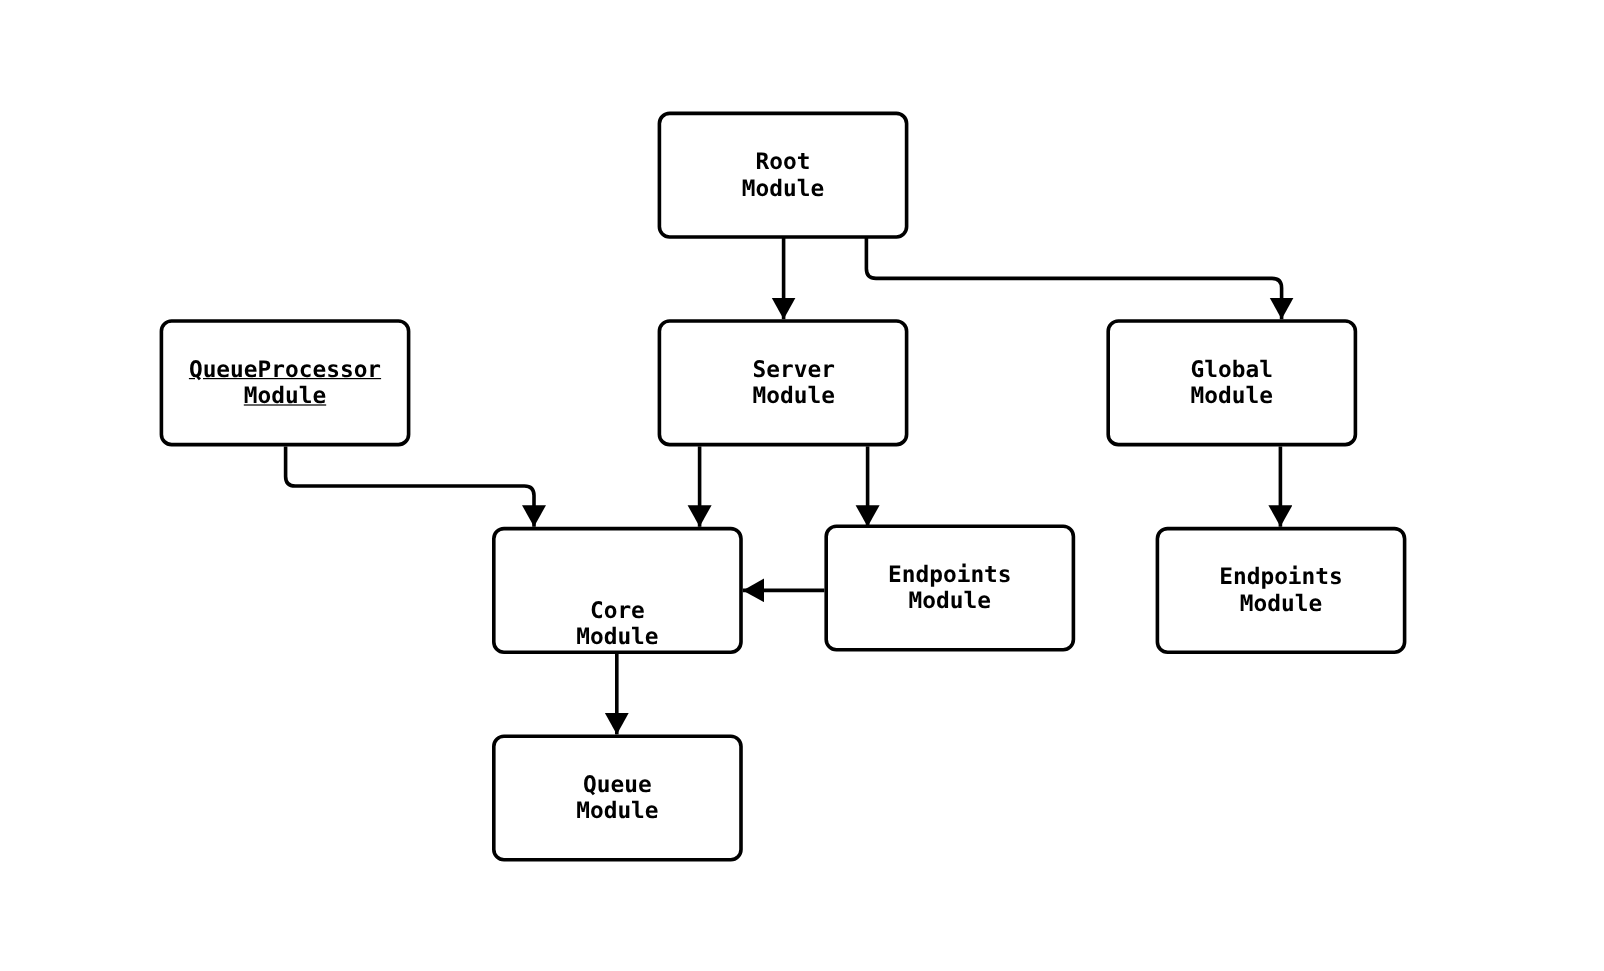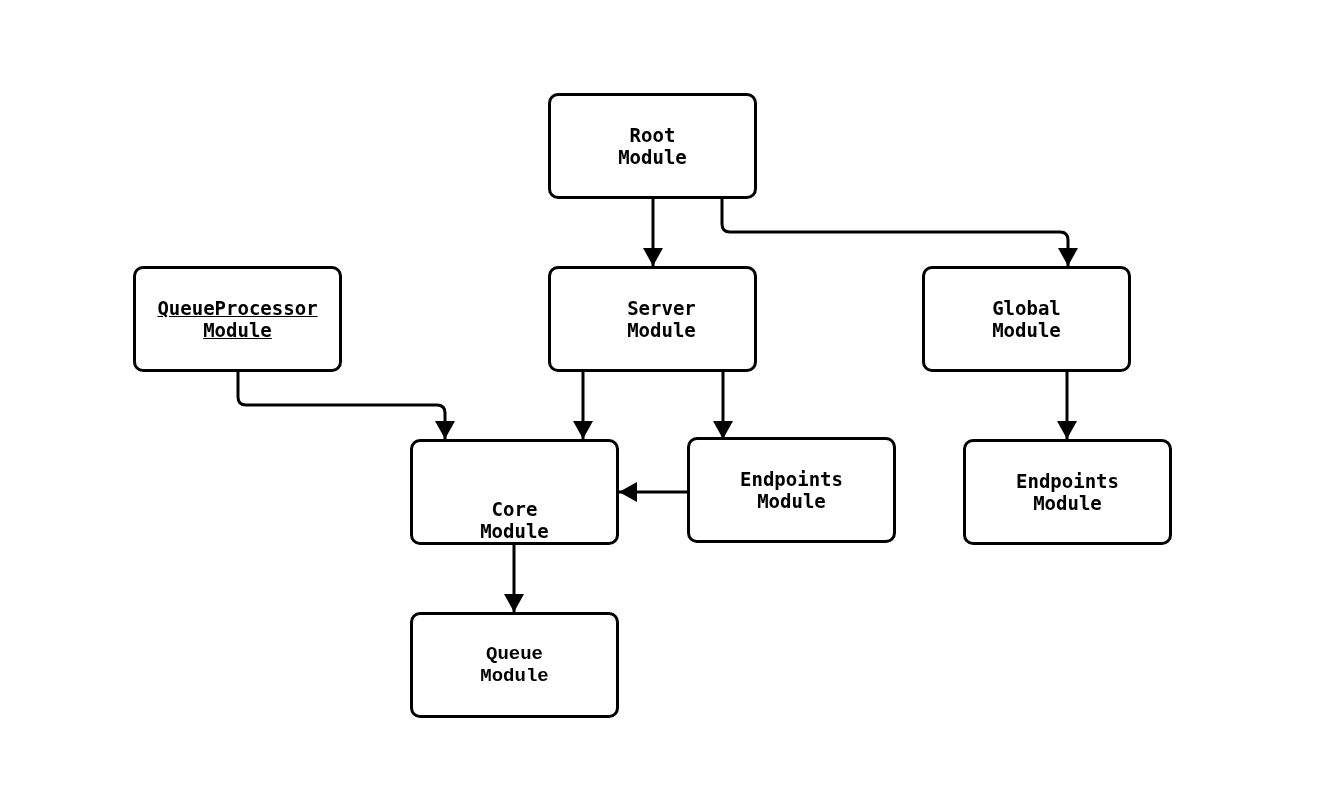--- a/index.html
+++ b/index.html
@@ -45,21 +45,21 @@
     letter-spacing: 0px;
   }
   
   .pos-root           { left: 548px; top: 93px;  }
   .pos-queueprocessor { left: 133px; top: 266px; text-decoration: underline; }
   .pos-server         { left: 548px; top: 266px; padding-left: 18px; }
   .pos-global         { left: 922px; top: 266px; }
   .pos-core           { left: 410px; top: 439px; align-items: flex-end; }
   .pos-endpoints      { left: 687px; top: 437px; }
   .pos-repository     { left: 963px; top: 439px; }
-  .pos-queue          { left: 410px; top: 612px; font-family: Liberation Mono, monospace; }
+  .pos-queue          { left: 410px; top: 612px; }
   .edge-path {
     fill: none;
     stroke: #000000;
     stroke-width: 3px;
   }
 </style>
 </head>
 <body>
 
 <div id="canvas">

